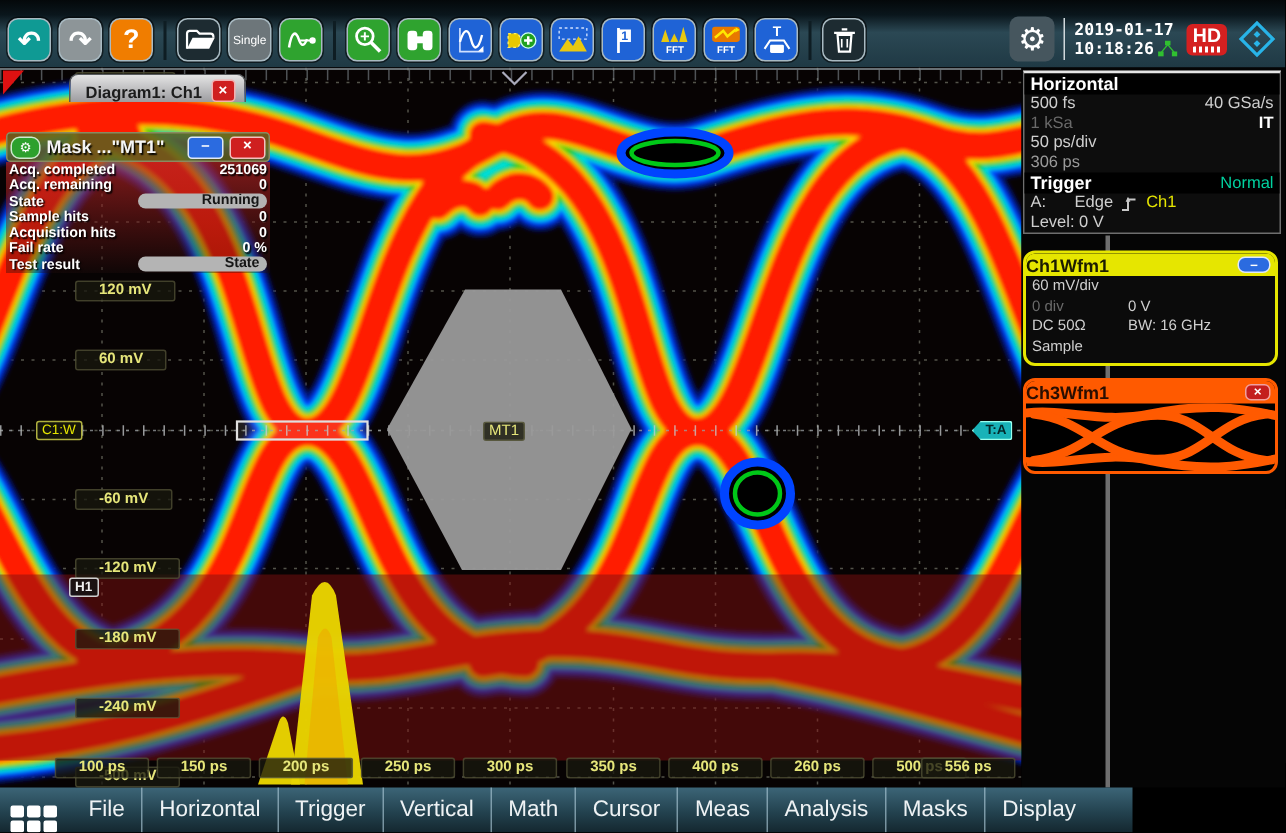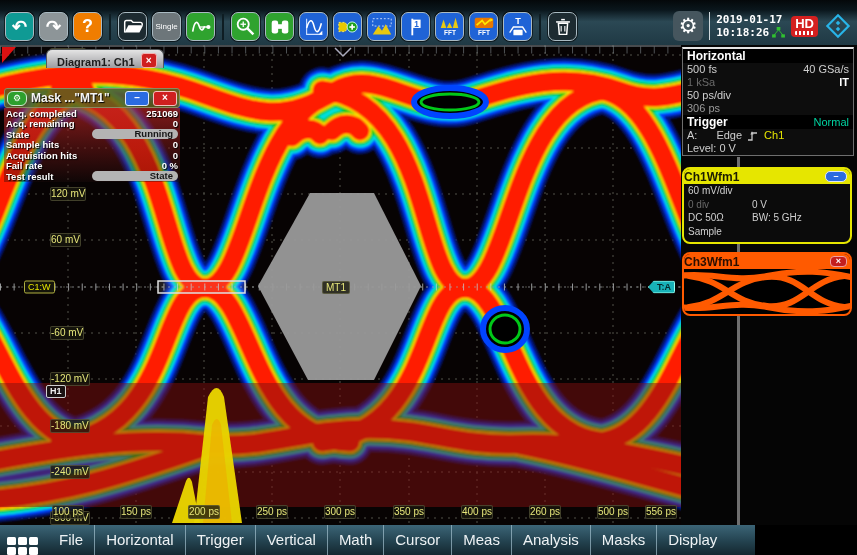--- a/index.html
+++ b/index.html
@@ -23,21 +23,21 @@
   .dt-sep{width:1px;height:28px;background:#cfd8dc;}
   .dt{color:#fff;font-family:"DejaVu Sans Mono",monospace;font-size:11px;line-height:13px;font-weight:bold;}
   .dtrow{display:flex;align-items:center;gap:3px;}
   .hd{background:#d42020;border-radius:4px;color:#fff;font-weight:bold;font-size:13px;padding:1px 4px 0 4px;
       line-height:13px;text-align:center;}
   .hd .bar{height:4px;border-radius:1px;background:repeating-linear-gradient(90deg,#fff 0 2px,#d42020 2px 4px);margin:1px 0 2px 0;}
   
   .plot{position:absolute;left:0;top:45px;width:681px;height:480px;background:#060303;}
   .plot svg{position:absolute;left:0;top:0;}
   .ylab,.xlab{position:absolute;font-size:10px;color:#e6e67a;background:rgba(24,24,14,.78);
-       border:1px solid rgba(150,150,100,.35);border-radius:2px;padding:0 0;line-height:12px;white-space:nowrap;z-index:4;}
+       border:1px solid rgba(150,150,100,.35);border-radius:2px;padding:0 15px;line-height:12px;white-space:nowrap;z-index:4;font-weight:bold;}
   .ylab{left:50px;transform:translateY(-50%);}
   .xlab{top:460px;transform:translateX(-50%);}
   .badge{position:absolute;font-size:9px;line-height:11px;padding:0 3px;border-radius:2px;white-space:nowrap;z-index:4;}
   .ch-marker{left:24px;top:242px;transform:translateY(-50%);color:#e6e600;background:#14140a;border:1px solid #b0b040;}
   .trig-marker{left:648px;top:242px;transform:translateY(-50%);color:#04282a;background:#18b2b8;border:1px solid #9fe;
                font-weight:bold;clip-path:polygon(0 50%,22% 0,100% 0,100% 100%,22% 100%);padding-left:8px;}
   .mt1{left:322px;top:236px;color:#e6e67a;background:rgba(30,30,18,.85);border:1px solid rgba(150,150,100,.4);font-size:10px;}
   .h1{left:46px;top:340px;color:#f0f0f0;background:rgba(20,20,20,.85);border:1px solid #cfcfcf;font-weight:bold;}
   
   .tab{position:absolute;left:46px;top:4px;height:18px;display:flex;align-items:flex-end;gap:6px;padding:0 6px 0 10px;
@@ -450,21 +450,21 @@
       </div>
       <div class="wfm-row">
           <span>60 mV/div</span>
         </div>
       <div class="wfm-row">
           <span class="c1 dim">0 div</span>
           <span>0 V</span>
         </div>
       <div class="wfm-row">
           <span class="c1">DC 50Ω</span>
-          <span>BW: 5 GHz</span>
+          <span>BW: 16 GHz</span>
         </div>
       <div class="wfm-row">
           <span>Sample</span>
         </div>
     </div>
 
     <div class="wfmpanel ch3">
       <div class="wfm-head">
         <span>Ch3Wfm1</span>
         <div class="wfm-x">

